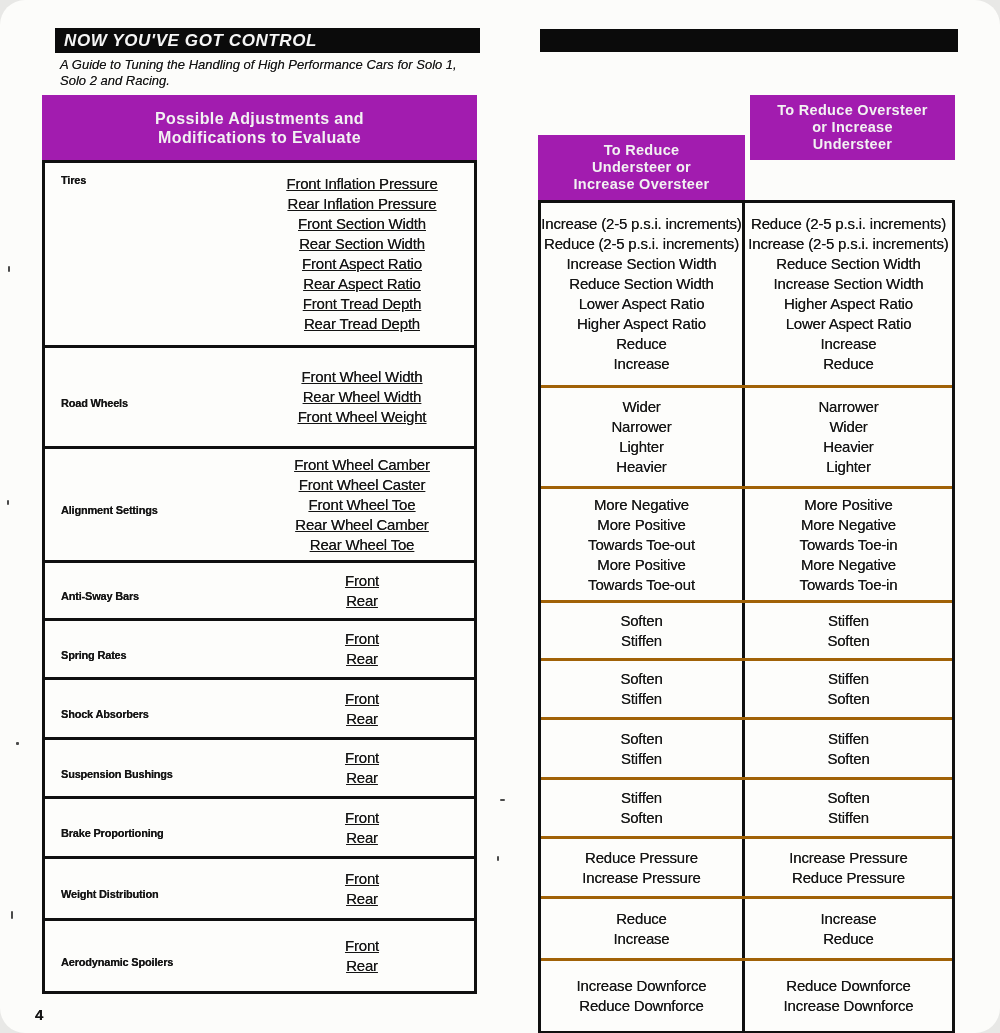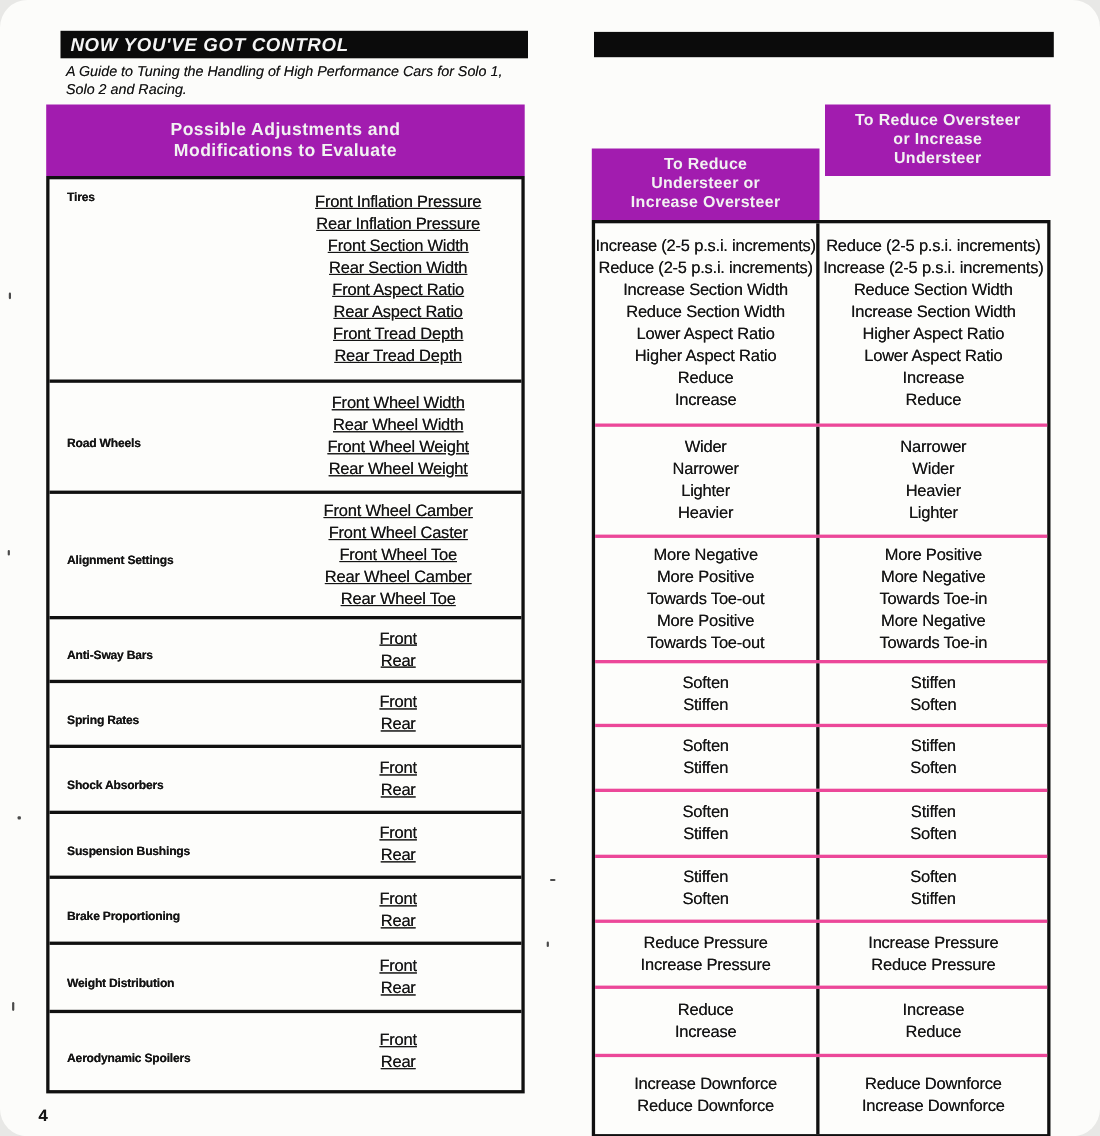--- a/index.html
+++ b/index.html
@@ -49,21 +49,21 @@
     letter-spacing:-.2px; text-shadow:0 0 .5px rgba(0,0,0,.8);
   }
   .adj-items { flex:1; text-align:center;text-decoration:underline; }
   
   #effects { position:absolute; left:538px; top:95px; width:417px; }
   #effects .heads { display:flex; gap:5px; }
   #effects .blk-head { height:65px; font-size:14.5px; line-height:17px; letter-spacing:.3px; }
   #effects .blk-head.c1 { width:207px;margin-top:40px; }
   #effects .blk-head.c2 { flex:1; }
   .eff-row { display:flex; }
-  .eff-row + .eff-row { border-top:3px solid #ec4899;justify-content:space-between; }
+  .eff-row + .eff-row { border-top:3px solid #a16207;justify-content:space-between; }
   .eff-cell { text-align:center; }
   .eff-cell.a { width:204px; border-right:3px solid #101010; }
   .eff-cell.b { flex:1; }
   
   #page-number { position:absolute; left:35px; top:1006px; font-weight:bold;
                  font-size:15px; text-shadow:0 0 .5px rgba(0,0,0,.8); }
   .speck { position:absolute; background:#4a4a4a; border-radius:1px; }
 </style>
 </head>
 <body>
@@ -97,21 +97,20 @@
             <div>Front Tread Depth</div>
             <div>Rear Tread Depth</div>
           </div>
       </div>
       <div class="adj-row h-r1">
         <div class="adj-cat">Road Wheels</div>
         <div class="adj-items lines">
             <div>Front Wheel Width</div>
             <div>Rear Wheel Width</div>
             <div>Front Wheel Weight</div>
-            <div>Rear Wheel Weight</div>
           </div>
       </div>
       <div class="adj-row h-r2">
         <div class="adj-cat">Alignment Settings</div>
         <div class="adj-items lines">
             <div>Front Wheel Camber</div>
             <div>Front Wheel Caster</div>
             <div>Front Wheel Toe</div>
             <div>Rear Wheel Camber</div>
             <div>Rear Wheel Toe</div>

